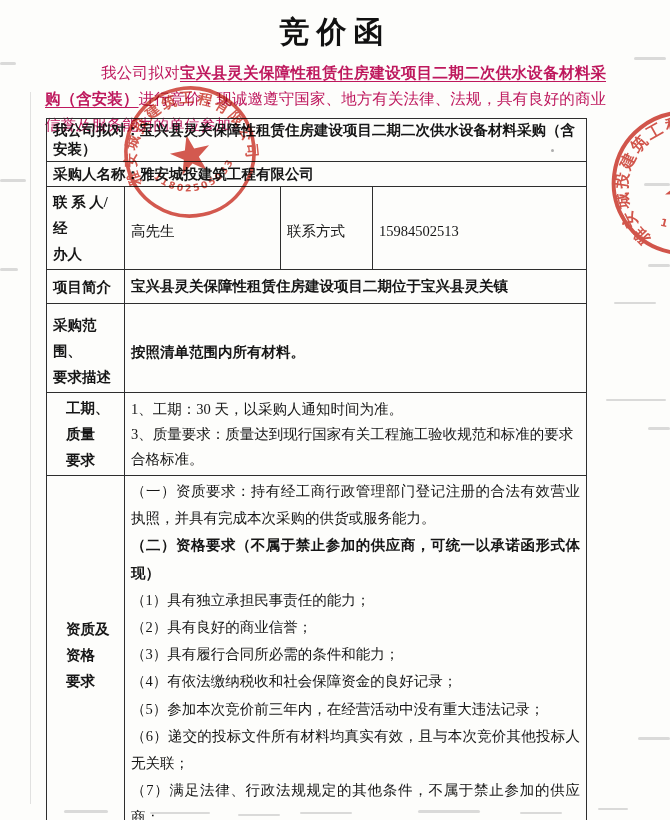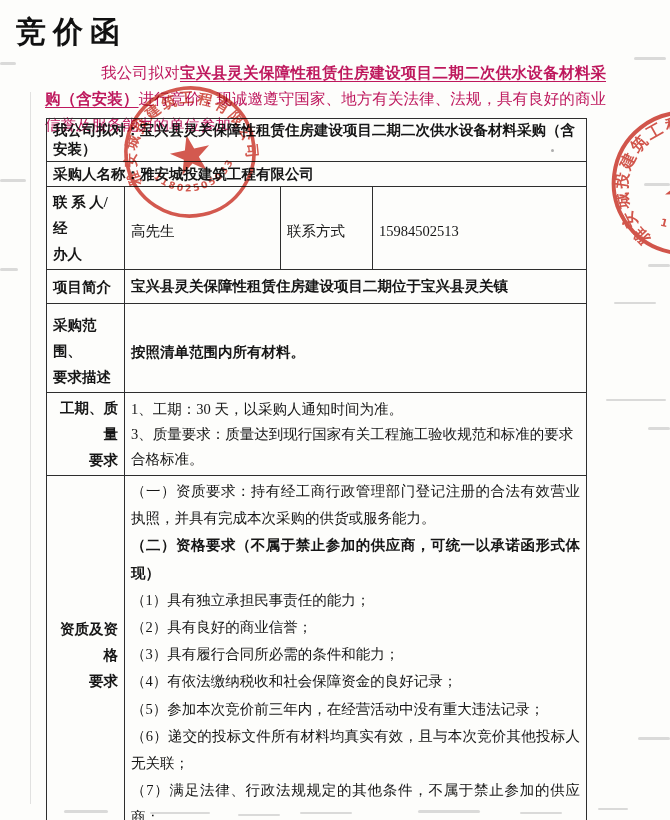--- a/index.html
+++ b/index.html
@@ -6,21 +6,21 @@
   body{
     width:670px;height:820px;overflow:hidden;position:relative;
     background:#fdfdfb;
     font-family:"Liberation Serif","DejaVu Serif",serif;
     color:#161616;
   }
   .page{position:absolute;inset:0;}
 
   
   .doc-title{
-    margin:12px 0 0 16px;text-align:left;
+    margin:12px 0 0 0;text-align:center;
     font-family:"Liberation Sans","DejaVu Sans",sans-serif;
     font-size:30px;font-weight:700;letter-spacing:7px;color:#111;
   }
   .intro{
     margin:7px 64px 0 45px;
     font-size:15.5px;line-height:26px;text-align:justify;
     text-indent:56px;color:#be185d;
   }
   .intro .proj{font-weight:700;text-decoration:underline;text-underline-offset:3px;}
 
@@ -30,21 +30,21 @@
     border-collapse:collapse;table-layout:fixed;
     background:transparent;z-index:2;
   }
   table.bid td{
     border:1px solid #2e2e2e;
     font-size:14.5px;vertical-align:middle;
     padding:2px 6px;color:#161616;
   }
   table.bid{border:1.5px solid #2b2b2b;}
   td.lbl{font-weight:700;white-space:pre-line;line-height:26px;padding-left:7px;}
-  td.lbl.center{text-align:right;padding-left:13px;}
+  td.lbl.center{text-align:left;padding-left:19px;}
   .bold{font-weight:700;}
   td.vtop{vertical-align:top;}
   .contact-lbl{line-height:34px;padding-top:4px;}
   .sched{line-height:25px;font-size:14px;}
   .qual{line-height:27.2px;font-size:14px;padding:3px 8px 0 10px;}
   .qual .q-item{text-align:justify;}
 
   
   .seal{position:absolute;pointer-events:none;z-index:5;mix-blend-mode:multiply;}
   .seal-main{left:119px;top:81px;width:142px;height:142px;transform:rotate(-12deg);opacity:.88;}

